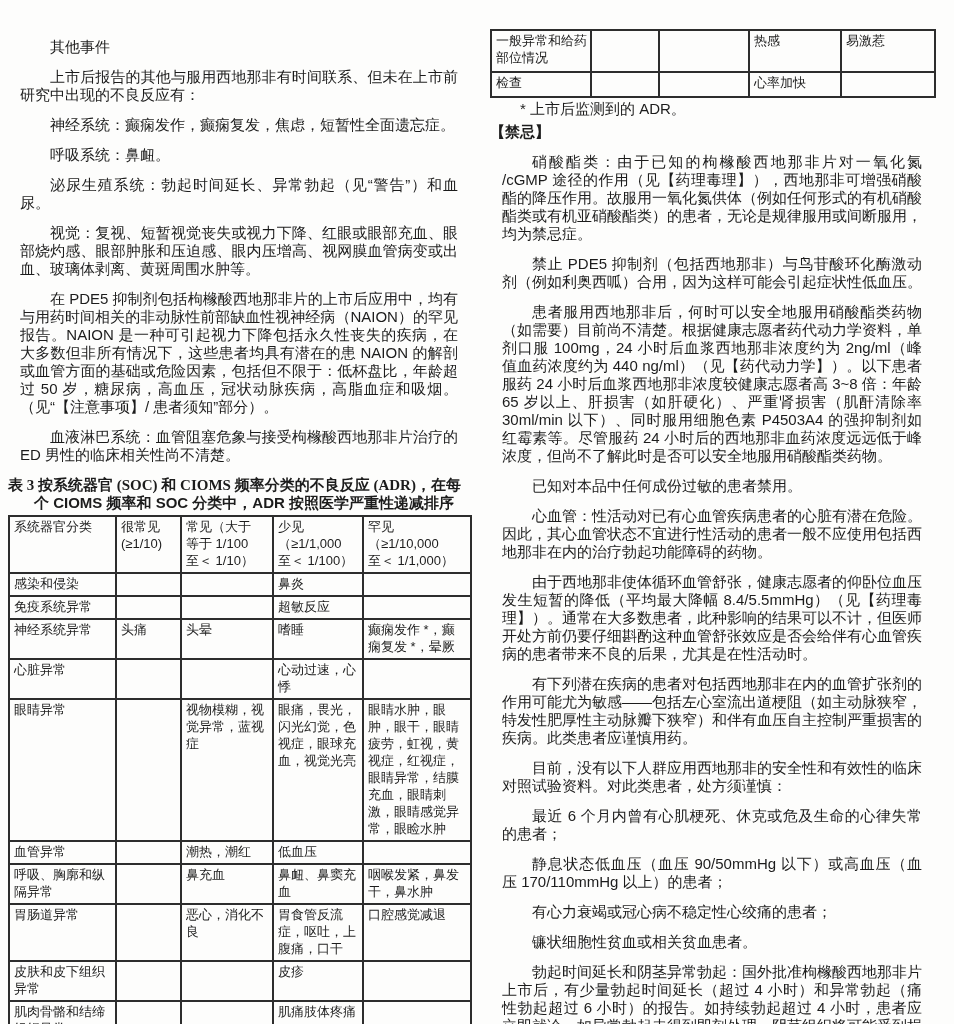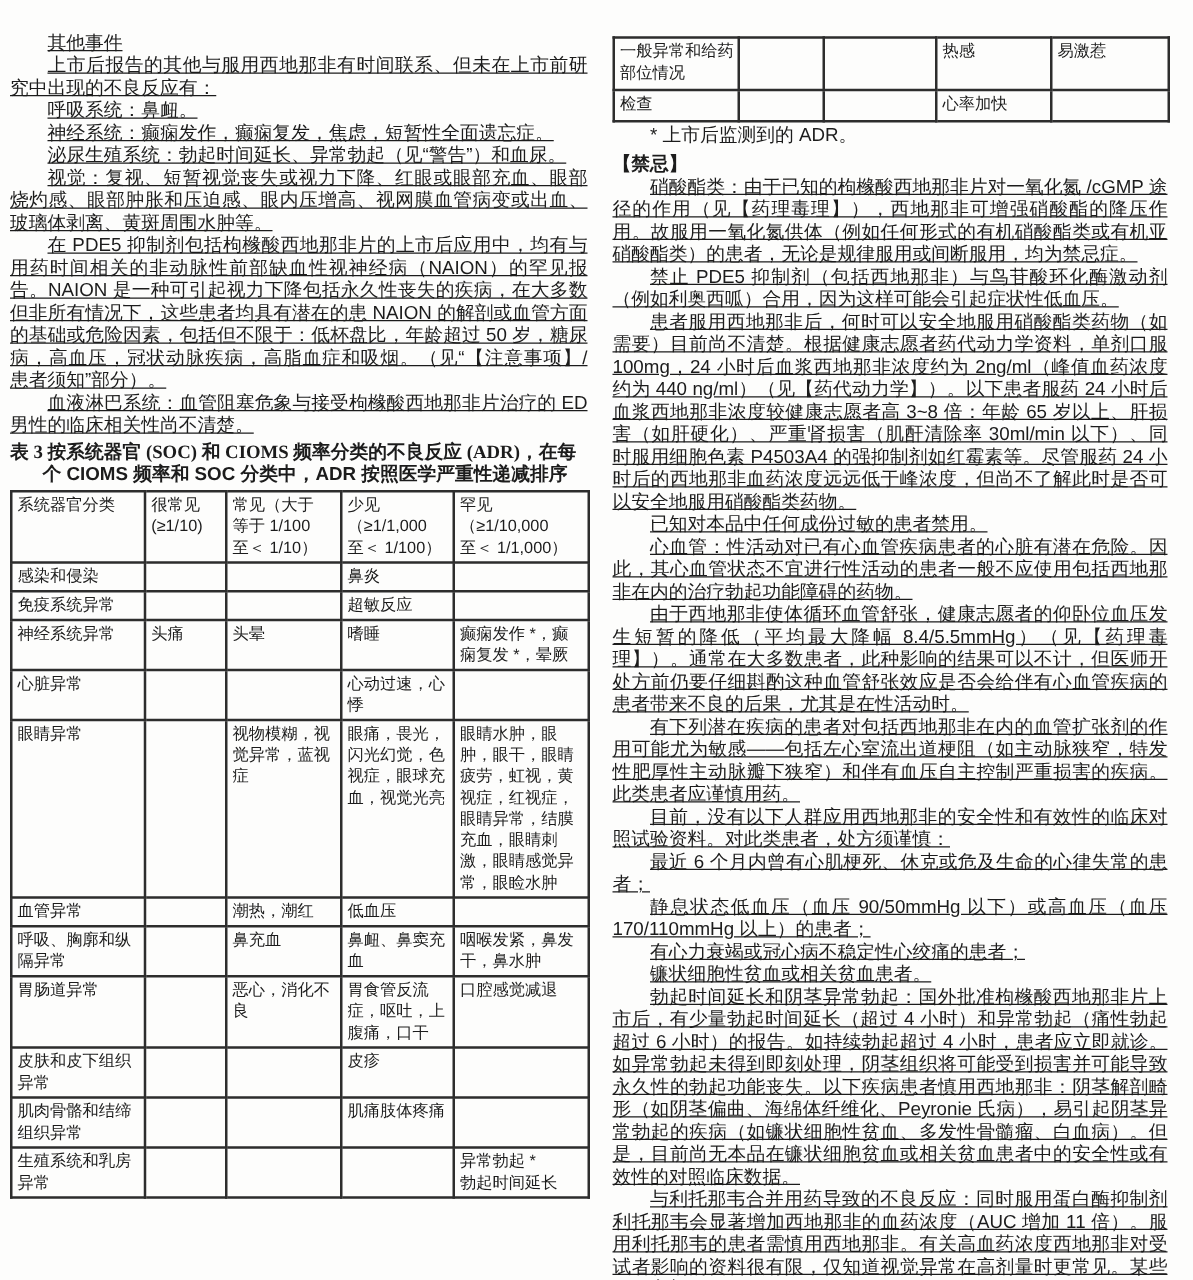--- a/index.html
+++ b/index.html
@@ -9,21 +9,21 @@
     background: #fdfdfc; color: #1c1c1c;
     font-family: "Liberation Sans", sans-serif;
   }
   .page {
     display: flex; width: 954px; height: 1024px;
     padding: 26px 10px 6px 8px; gap: 20px;
   }
   .col { flex: none; font-size: 15px; line-height: 18px; text-align: justify; }
   .col-left  { width: 462px; }
   .col-right { width: 444px; }
-  .para { margin: 0; text-indent: 2em; word-break: break-word; text-decoration: underline; }
+  .para { margin: 12px; text-indent: 2em; word-break: break-word; }
   .heading { margin: 0; font-weight: bold; text-indent: 0; }
   .heading-gap { margin-top: 5px; }
   .tbl-title { font-weight: bold; margin-top: 3px; }
   .tbl-title-l1 { margin: 0; font-family: Liberation Serif, serif; }
   .tbl-title-l2 { margin: 0 0 0 26px; }
   table.adr { border-collapse: collapse; table-layout: fixed; width: 100%; margin-top: 3px; }
   .adr td {
     border: 2px solid #2d2d2d;
     padding: 1px 3px 3px 4px;
     font-size: 13px; line-height: 17px;
@@ -35,22 +35,22 @@
   .footnote { margin: 2px 0 4px 0; text-indent: 2em; }
 </style>
 </head>
 <body>
 
 <div class="page">
 
   <div class="col col-left">
     <p class="para">其他事件</p>
     <p class="para">上市后报告的其他与服用西地那非有时间联系、但未在上市前研究中出现的不良反应有：</p>
+    <p class="para">神经系统：癫痫发作，癫痫复发，焦虑，短暂性全面遗忘症。</p>
     <p class="para">呼吸系统：鼻衄。</p>
-    <p class="para">神经系统：癫痫发作，癫痫复发，焦虑，短暂性全面遗忘症。</p>
     <p class="para">泌尿生殖系统：勃起时间延长、异常勃起（见“警告”）和血尿。</p>
     <p class="para">视觉：复视、短暂视觉丧失或视力下降、红眼或眼部充血、眼部烧灼感、眼部肿胀和压迫感、眼内压增高、视网膜血管病变或出血、玻璃体剥离、黄斑周围水肿等。</p>
     <p class="para">在 PDE5 抑制剂包括枸橼酸西地那非片的上市后应用中，均有与用药时间相关的非动脉性前部缺血性视神经病（NAION）的罕见报告。NAION 是一种可引起视力下降包括永久性丧失的疾病，在大多数但非所有情况下，这些患者均具有潜在的患 NAION 的解剖或血管方面的基础或危险因素，包括但不限于：低杯盘比，年龄超过 50 岁，糖尿病，高血压，冠状动脉疾病，高脂血症和吸烟。（见“【注意事项】/ 患者须知”部分）。</p>
     <p class="para">血液淋巴系统：血管阻塞危象与接受枸橼酸西地那非片治疗的 ED 男性的临床相关性尚不清楚。</p>
 
     <div class="tbl-title">
       <p class="tbl-title-l1">表 3 按系统器官 (SOC) 和 CIOMS 频率分类的不良反应 (ADR)，在每</p>
       <p class="tbl-title-l2">个 CIOMS 频率和 SOC 分类中，ADR 按照医学严重性递减排序</p>
     </div>
 

